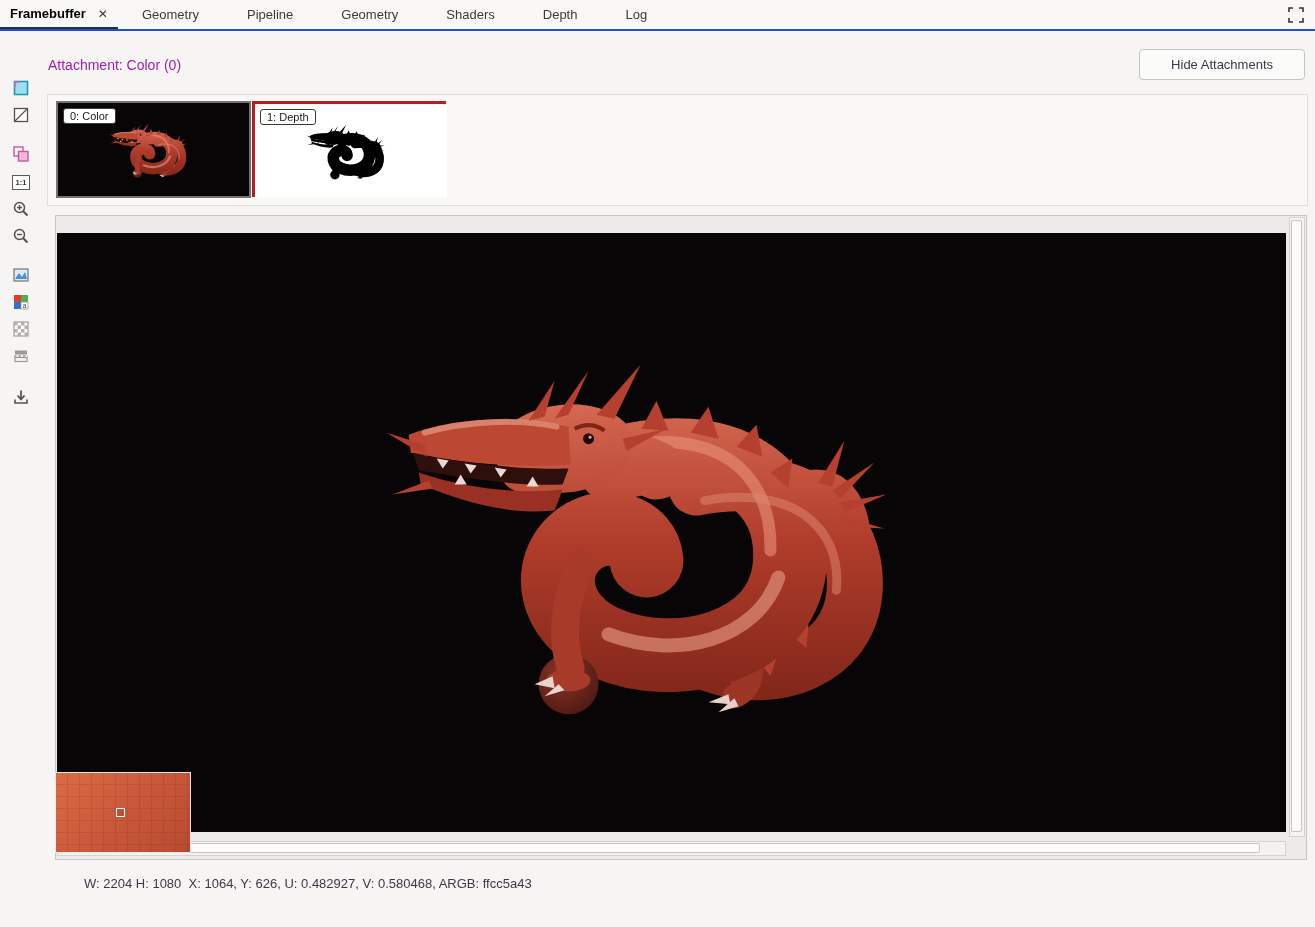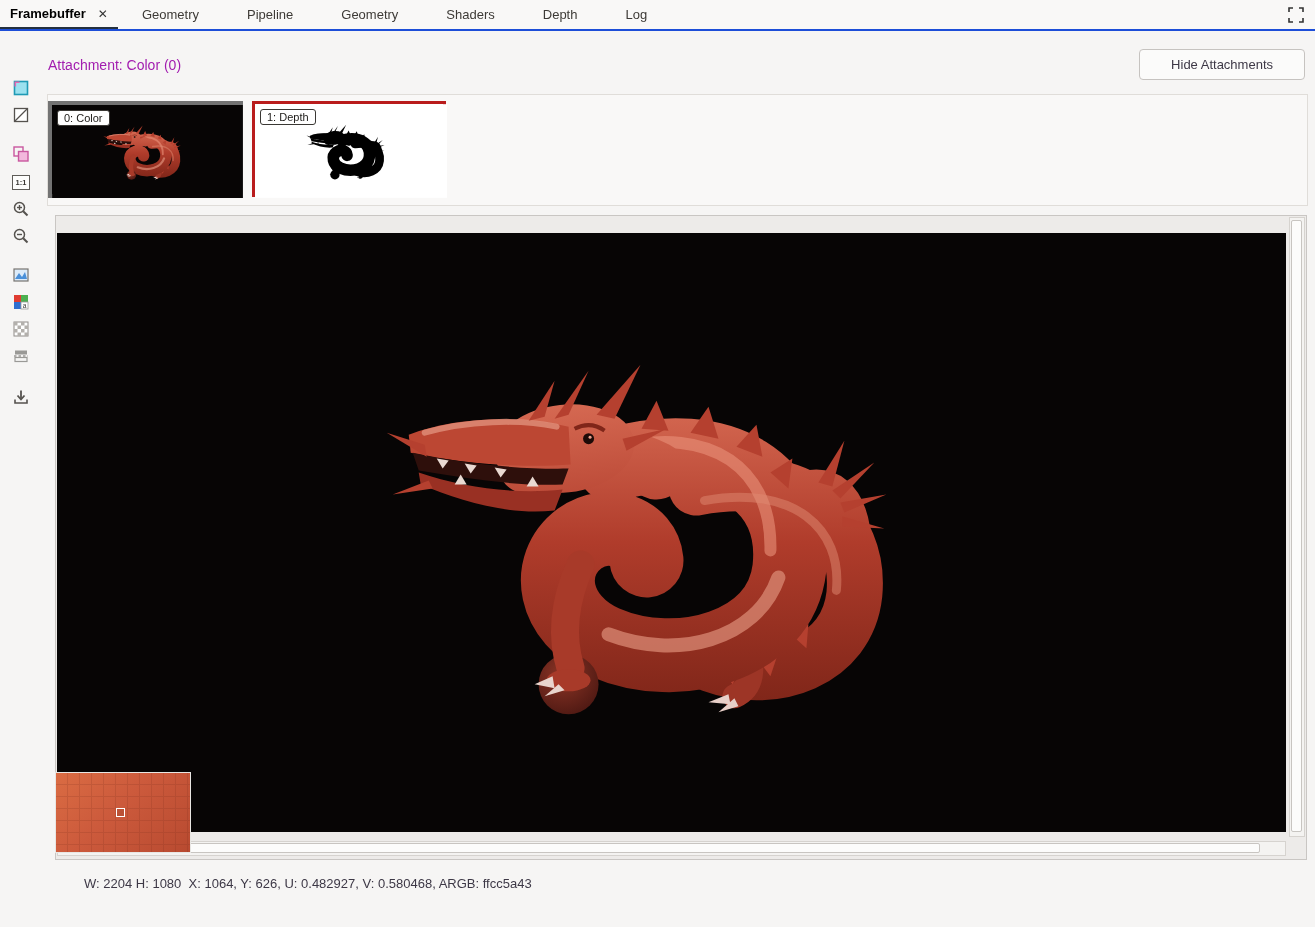--- a/index.html
+++ b/index.html
@@ -36,21 +36,21 @@
     background:#fbfbfa;border:1px solid #c6c3c0;border-radius:4px;
     font-size:13px;color:#3d3846;display:flex;align-items:center;box-sizing:border-box;
   }
   
   #attach-panel{
     position:absolute;left:47px;top:94px;width:1261px;height:112px;
     background:#f9f8f7;border:1px solid #e0ddd9;box-sizing:border-box;
   }
   .thumb{position:absolute;top:6px;box-sizing:border-box;}
   .thumb svg{display:block;}
-  #thumb-color{left:0;width:195px;height:97px;border:4px solid #737373;background:#070505;}
+  #thumb-color{left:8px;width:195px;height:97px;border:2px solid #737373;background:#070505;}
   #thumb-depth{left:204px;width:194px;height:96px;border:3px solid #b91c1c;background:#ffffff;}
   .thumb-chip{
     position:absolute;left:5px;top:5px;background:#ffffff;border:1px solid #3a3834;
     border-radius:3px;padding:1px 6px;font-size:11px;color:#1c1a17;white-space:nowrap;
   }
   .depth-use{filter:brightness(0);}
   
   #viewer{
     position:absolute;left:55px;top:215px;width:1252px;height:645px;
     background:#edebe9;border:1px solid #c9c6c3;box-sizing:border-box;

